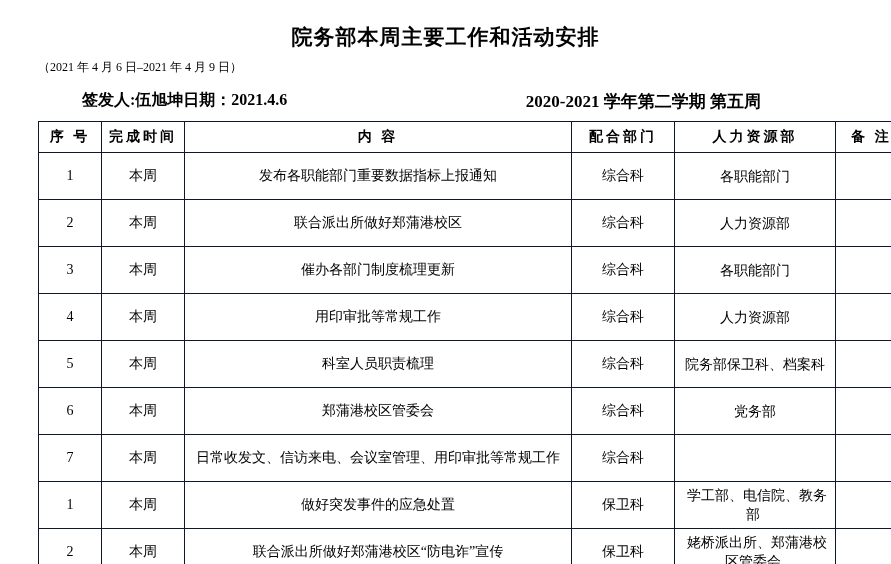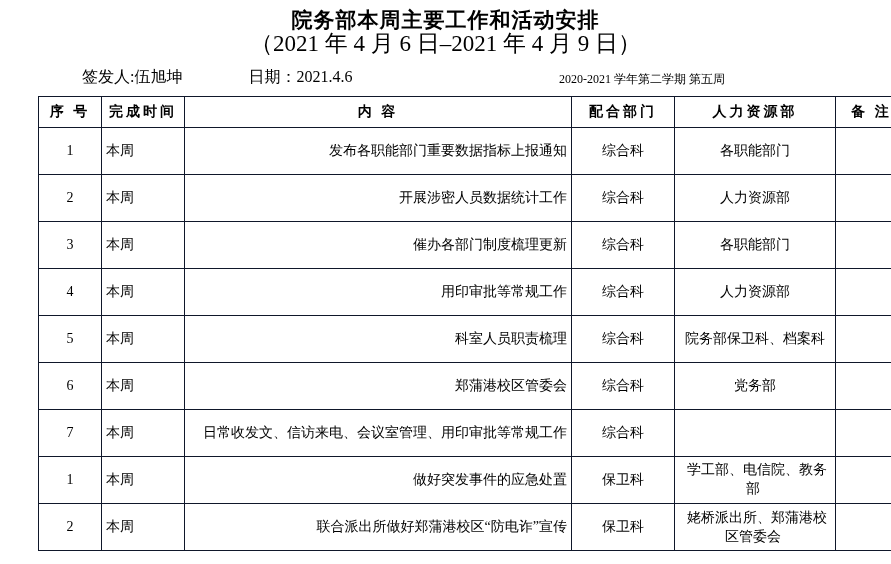--- a/index.html
+++ b/index.html
@@ -19,48 +19,48 @@
     height: 564px;
     position: relative;
     box-sizing: border-box;
     padding: 0 38px;
   }
   .doc-title {
     text-align: center;
     font-size: 21px;
     font-weight: bold;
     letter-spacing: 1px;
-    margin-top: 7px;
+    margin-top: 24px;
     line-height: 26px;
   }
   .doc-subtitle {
-    text-align: center;
-    font-size: 23px;
+    text-align: left;
+    font-size: 12px;
+    margin-top: 6px;
     line-height: 22px;
   }
   .meta-row {
     display: flex;
-    align-items: flex-end;
+    align-items: flex-start;
     margin-top: 12px;
     padding: 0 8px 0 44px;
     font-size: 16px;
-    font-weight: normal;
+    font-weight: bold;
   }
   .meta-signer {
     white-space: nowrap;
   }
   .meta-date {
     white-space: nowrap;
-    margin-left: 66px;
   }
   .meta-term {
     white-space: nowrap;
     margin-left: auto;
-    margin-right: 120px;
-    font-size: 12px;
+    margin-right: 84px;
+    font-size: 17px;
   }
   table.sched {
     border-collapse: collapse;
     width: 815px;
     margin-top: 8px;
     table-layout: fixed;
   }
   table.sched th,
   table.sched td {
     border: 1px solid #0f172a;
@@ -71,33 +71,32 @@
   table.sched th {
     height: 30px;
     font-weight: bold;
     text-align: center;
     letter-spacing: 3px;
   }
   table.sched td {
     height: 46px;
   }
   .col-idx { width: 54px; text-align: center; }
-  .col-time { width: 74px; text-align: left; }
-  .col-content { width: 378px; text-align: right; padding-left: 10px; }
+  .col-time { width: 74px; text-align: center; }
+  .col-content { width: 378px; text-align: center; padding-left: 10px; }
   .col-dept { width: 94px; text-align: center; }
   .col-coop { width: 152px; text-align: center; }
   .col-note { width: 63px; text-align: center; }
   .coop-wrap {
     line-height: 19px;
     text-align: left;
     padding: 0 4px;
   }
   .coop-center {
     text-align: left;
-    font-family: Liberation Mono, monospace;
   }
 </style>
 </head>
 <body>
 
 <div class="page">
 
   <div class="doc-title">院务部本周主要工作和活动安排</div>
   <div class="doc-subtitle">（2021 年 4 月 6 日–2021 年 4 月 9 日）</div>
 
@@ -123,21 +122,21 @@
         <td class="col-idx">1</td>
         <td class="col-time">本周</td>
         <td class="col-content">发布各职能部门重要数据指标上报通知</td>
         <td class="col-dept">综合科</td>
         <td class="col-coop"><span class="coop-wrap coop-center">各职能部门</span></td>
         <td class="col-note"></td>
       </tr>
       <tr>
         <td class="col-idx">2</td>
         <td class="col-time">本周</td>
-        <td class="col-content">开展涉密人员数据统计工作</td>
+        <td class="col-content">联合派出所做好郑蒲港校区</td>
         <td class="col-dept">综合科</td>
         <td class="col-coop"><span class="coop-wrap coop-center">人力资源部</span></td>
         <td class="col-note"></td>
       </tr>
       <tr>
         <td class="col-idx">3</td>
         <td class="col-time">本周</td>
         <td class="col-content">催办各部门制度梳理更新</td>
         <td class="col-dept">综合科</td>
         <td class="col-coop"><span class="coop-wrap coop-center">各职能部门</span></td>

